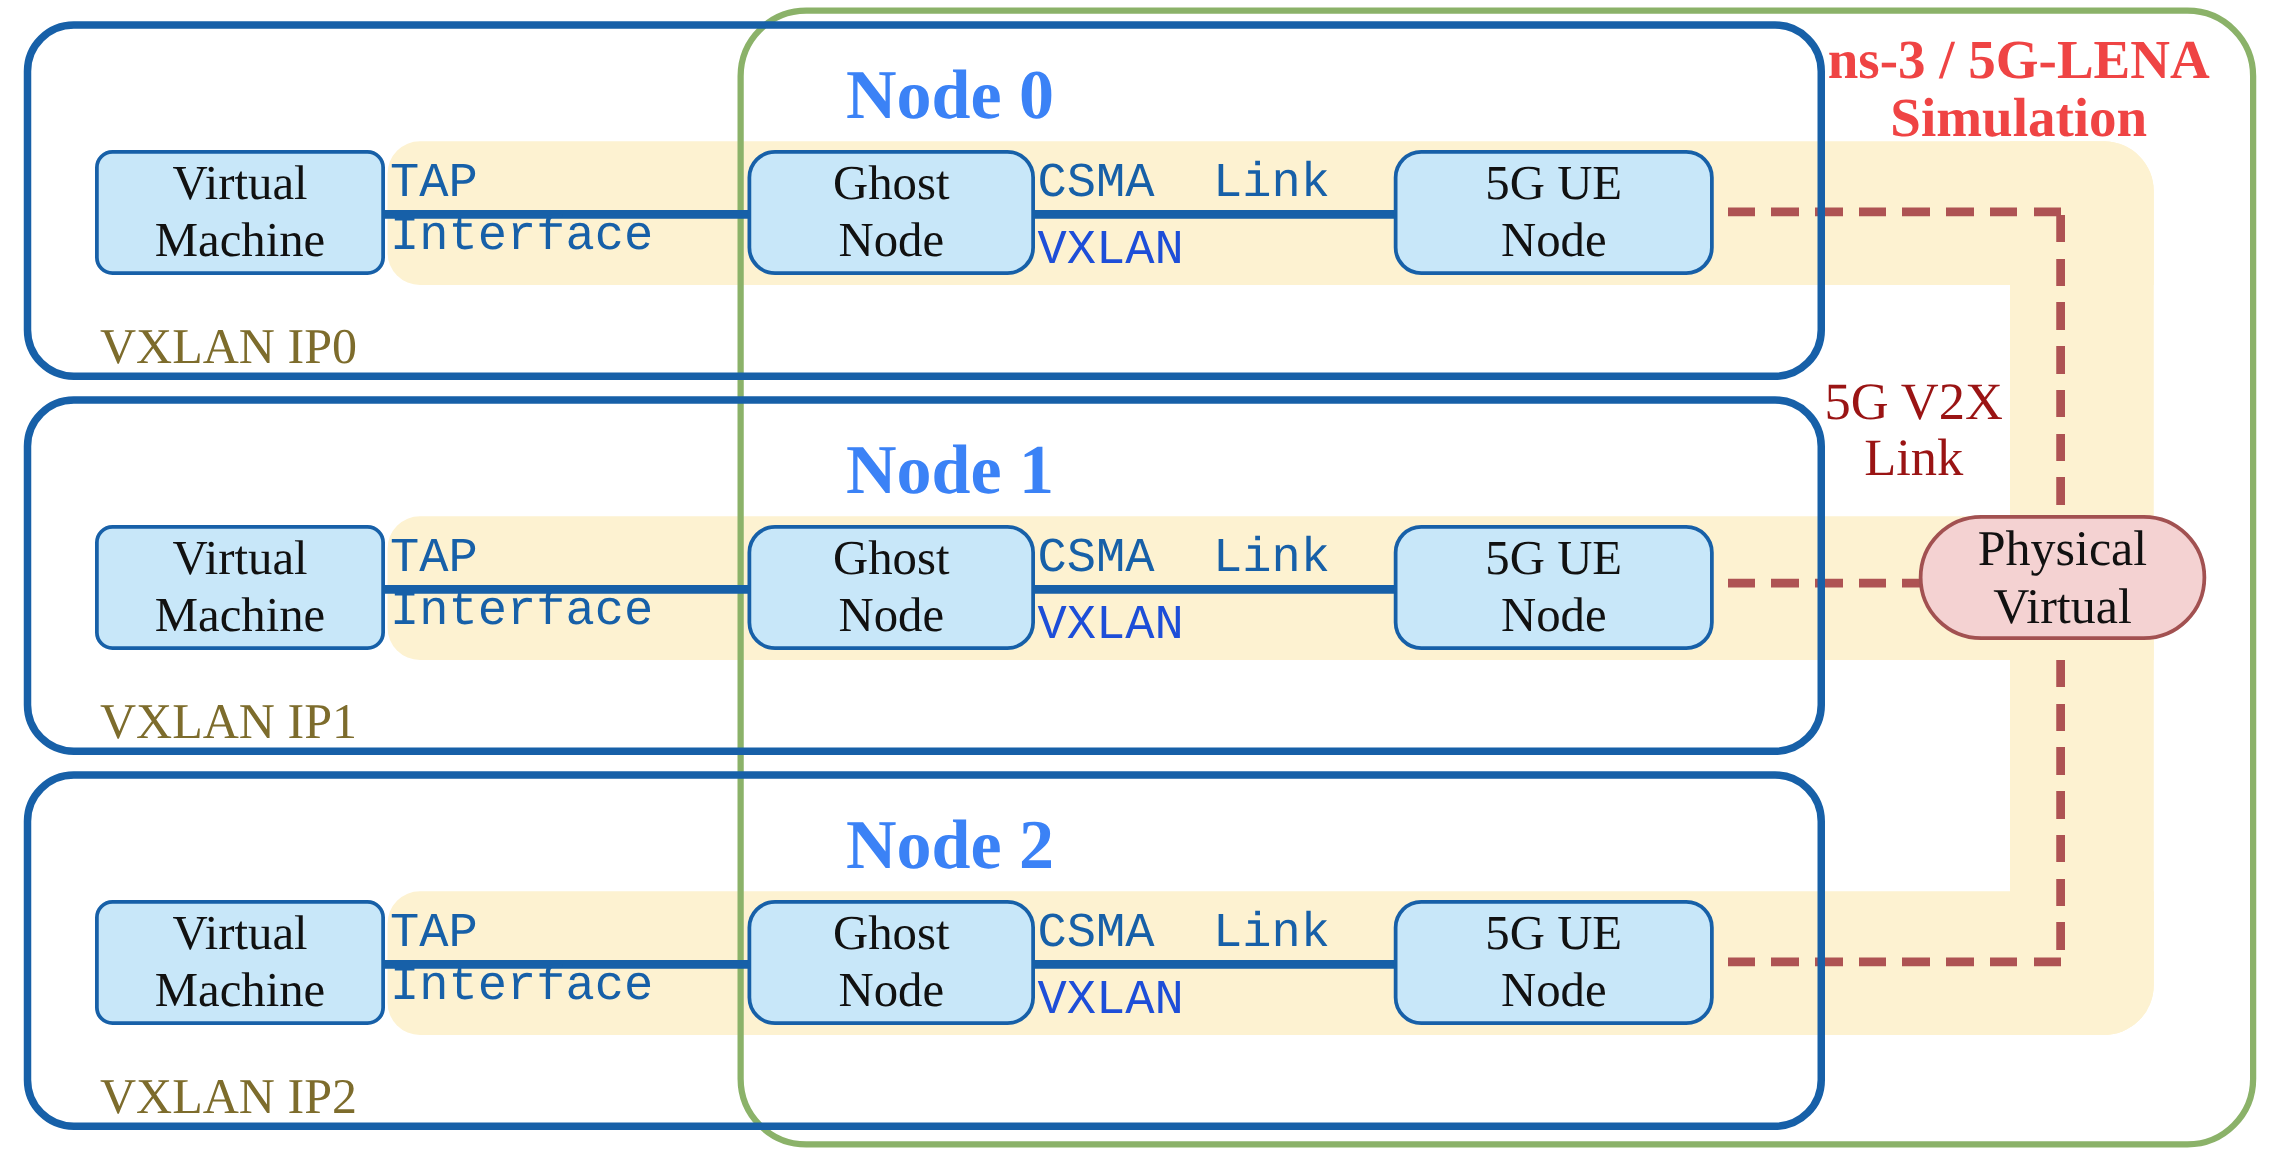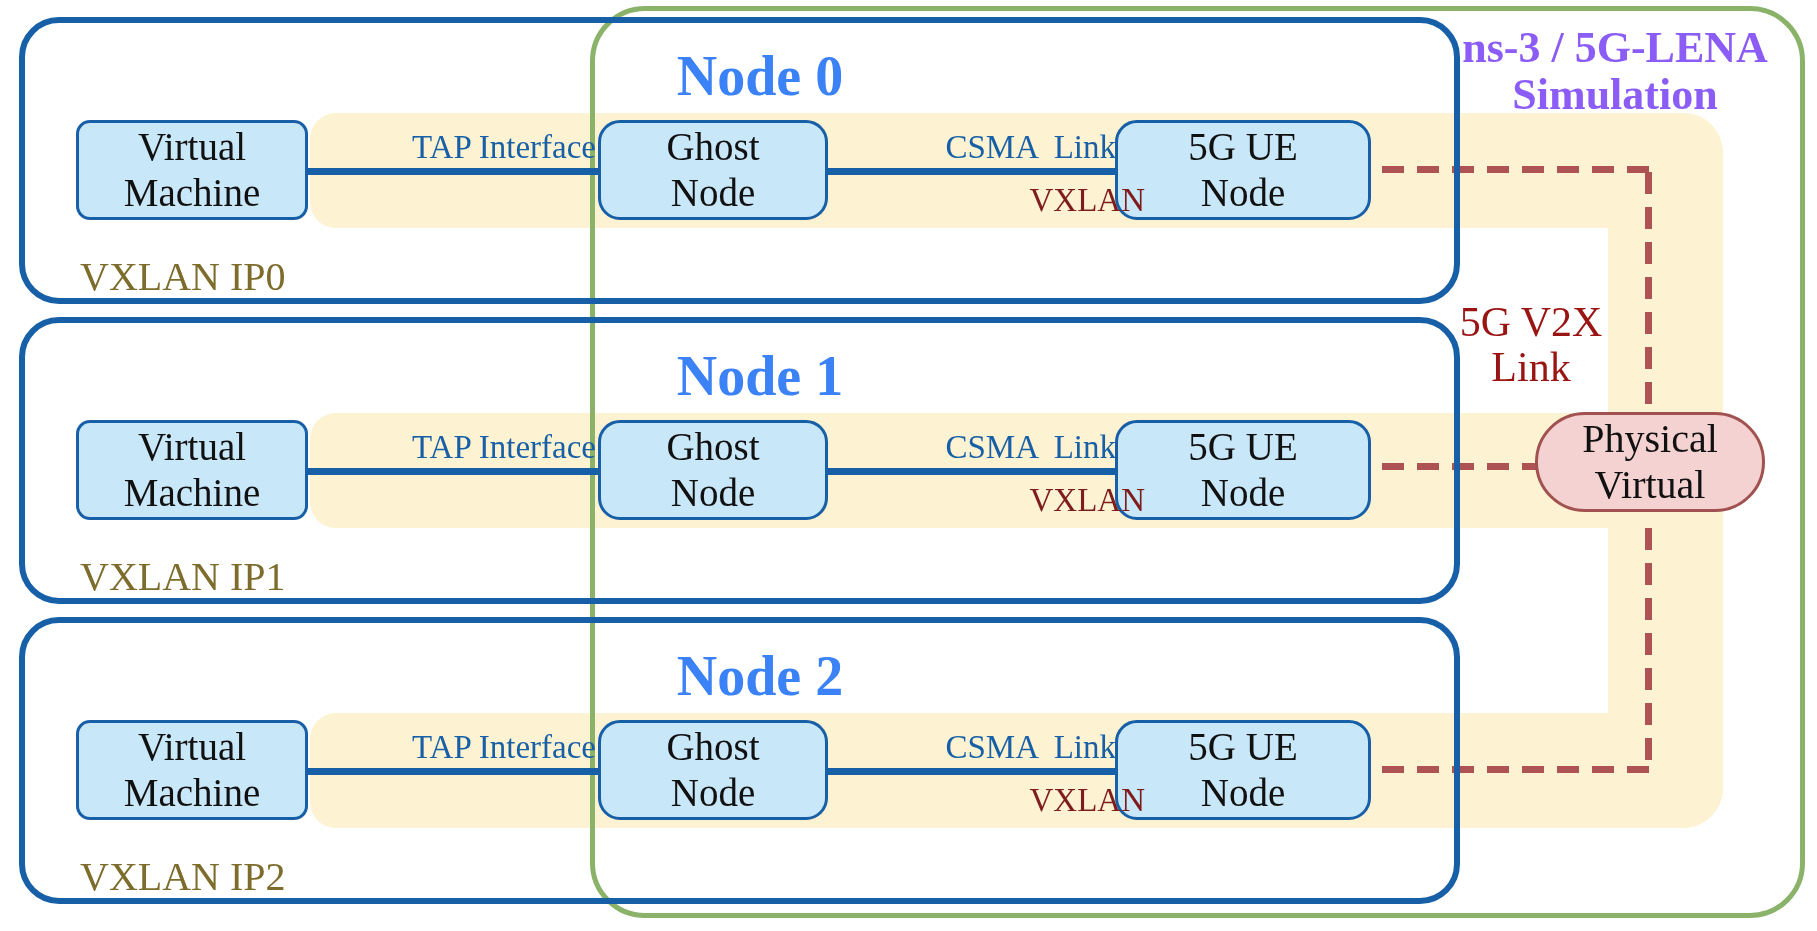--- a/index.html
+++ b/index.html
@@ -41,44 +41,44 @@
   .inner-box{
     position:absolute;top:103px;height:100px;box-sizing:border-box;z-index:5;
     background:#c8e7f9;border:3px solid #1760a8;
     display:flex;flex-direction:column;justify-content:center;align-items:center;
     font-size:39px;line-height:46px;color:#111;text-align:center;
   }
   .vm-box{left:76px;width:232px;border-radius:14px;}
   .ghost-box{left:598px;width:230px;border-radius:22px;}
   .ue-box{left:1115px;width:256px;border-radius:22px;}
   .link-label{
-    position:absolute;z-index:7;font-size:33px;line-height:42px;color:#1760a8;text-align:right;
+    position:absolute;z-index:7;font-size:39px;line-height:42px;color:#1760a8;text-align:left;font-family:Liberation Mono, monospace;
   }
   .tap-label{left:312px;width:284px;top:109px;}
   .csma-label{left:830px;width:286px;top:109px;white-space:pre;}
-  .vxlan-label{left:859px;width:286px;top:162px;color:#7f1d1d;}
+  .vxlan-label{left:830px;width:286px;top:162px;color:#1d4ed8;}
   .node-title{
     position:absolute;left:560px;width:400px;top:27px;z-index:7;text-align:center;
     font-size:56px;font-weight:bold;color:#3b82f6;
   }
   .ip-label{
     position:absolute;left:80px;top:236px;z-index:7;
     font-size:40px;color:#7d6c2c;
   }
   
   .medium-oval{
     position:absolute;left:1535px;top:412px;width:230px;height:100px;box-sizing:border-box;
     background:#f4d2d2;border:3px solid #a25151;border-radius:58px;z-index:6;
     display:flex;flex-direction:column;justify-content:center;align-items:center;
     font-size:40px;line-height:46px;color:#111;text-align:center;
   }
   
   .sim-title{
     position:absolute;left:1440px;width:350px;top:24px;z-index:7;text-align:center;
-    font-size:44px;line-height:47px;font-weight:bold;color:#8b5cf6;
+    font-size:44px;line-height:47px;font-weight:bold;color:#ef4444;
   }
   .v2x-label{
     position:absolute;left:1391px;width:280px;top:300px;z-index:7;text-align:center;
     font-size:42px;line-height:45px;color:#9a1414;
   }
 </style>
 </head>
 <body>
 
 <div id="canvas">

